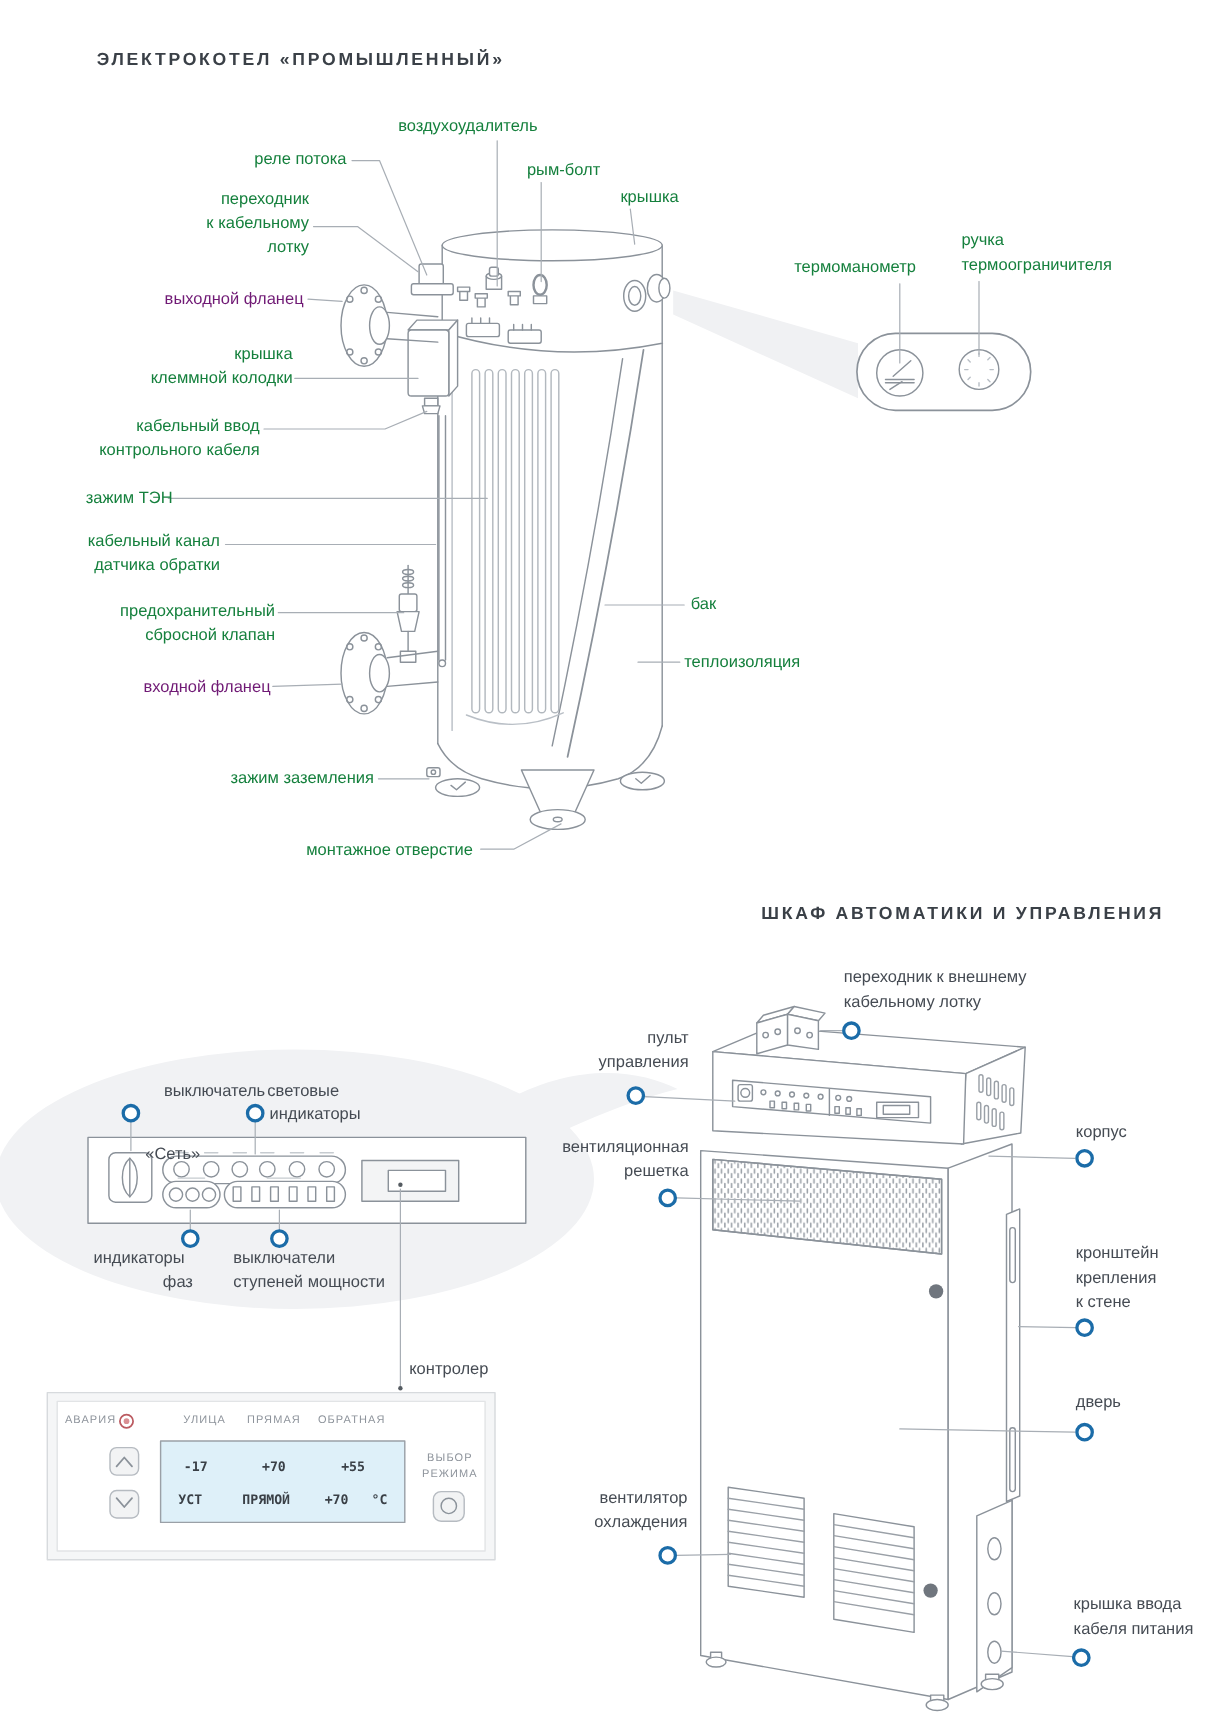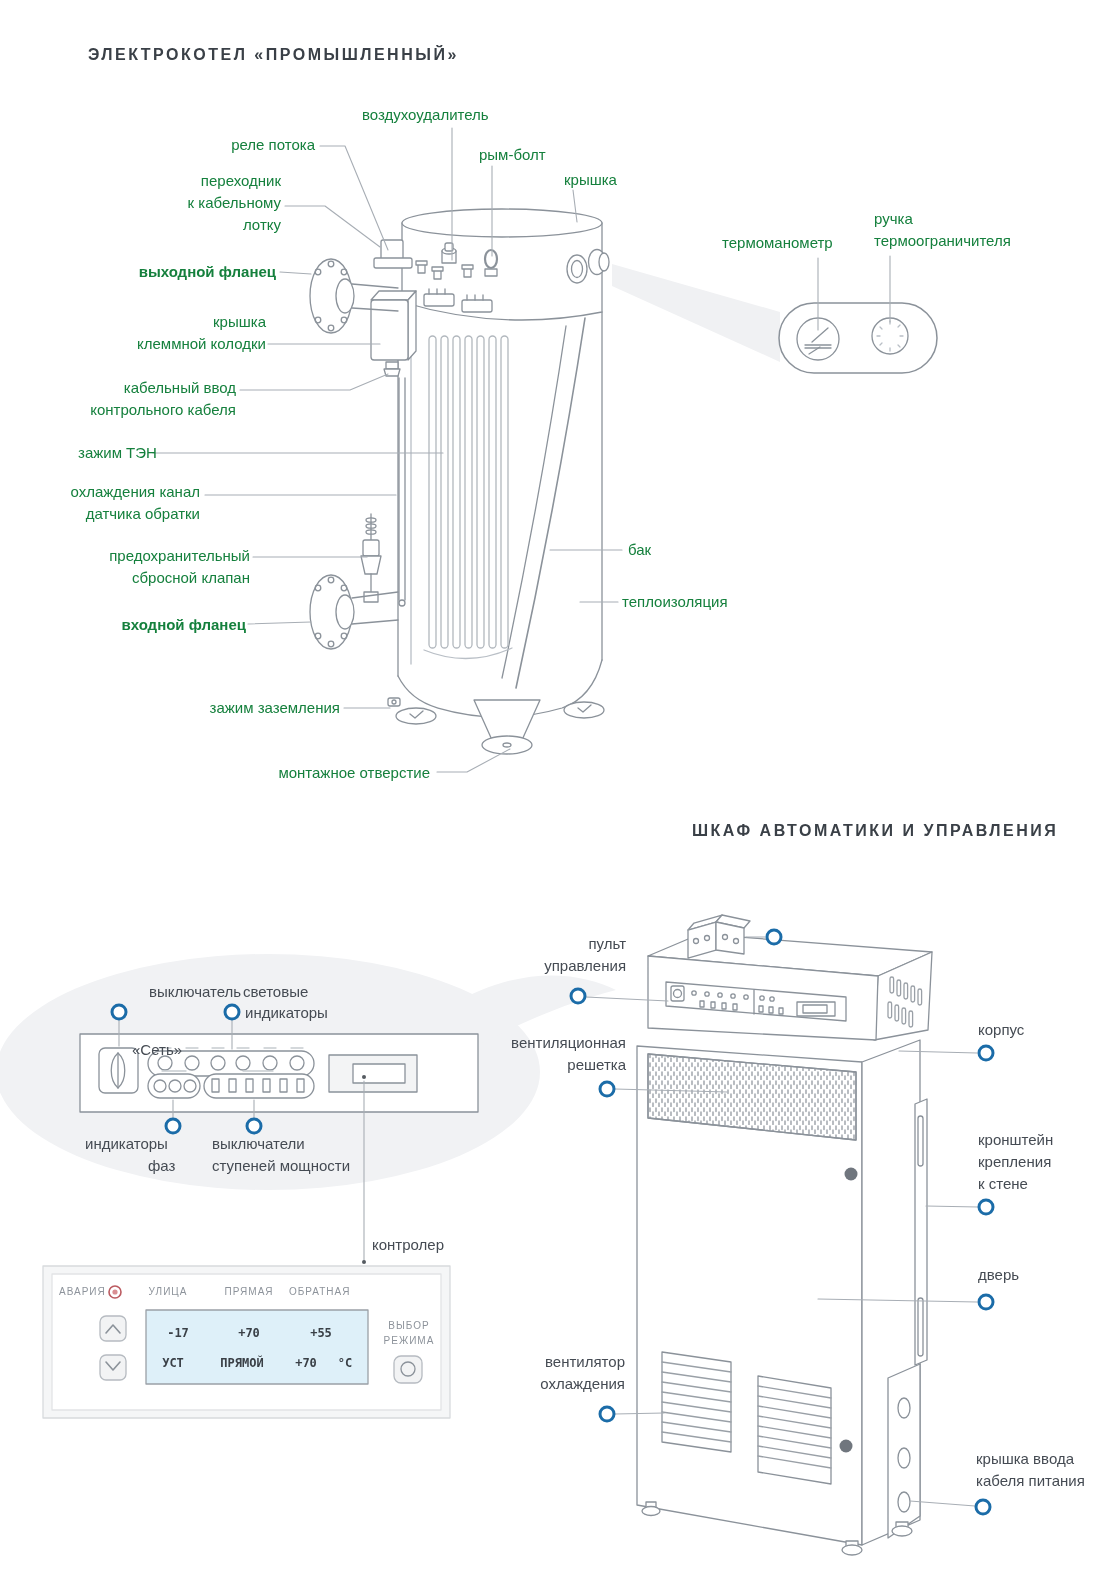--- a/index.html
+++ b/index.html
@@ -1,21 +1,21 @@
 <!DOCTYPE html>
 <html><head>
 <meta charset="utf-8">
 <style>
   html,body{margin:0;padding:0;background:#fff;}
   #page{position:relative;width:1104px;height:1572px;background:#fff;overflow:hidden;
         font-family:"Liberation Sans","DejaVu Sans",sans-serif;}
   #art{position:absolute;left:0;top:0;z-index:0;}
   .lbl{position:absolute;z-index:2;font-size:15px;line-height:22px;color:#15803d;white-space:pre-line;}
   .lbl.dark{color:#454b53;}
-  .lbl.bold{font-weight:bold;color:#15803d;}
+  .lbl.bold{font-weight:normal;color:#701a75;}
   .lbl.r{text-align:right;}
   .title{position:absolute;z-index:2;font-size:16px;font-weight:600;letter-spacing:2.5px;color:#3a4047;white-space:nowrap;}
   .tiny{position:absolute;z-index:2;font-size:10px;letter-spacing:1px;color:#8d939b;text-align:center;white-space:pre-line;}
   .lcd{position:absolute;z-index:2;font-family:"DejaVu Sans Mono","Liberation Mono",monospace;
        font-size:12px;font-weight:700;color:#3a4047;text-align:center;}
 </style>
 </head>
 <body>
 
 <div id="page">
@@ -367,35 +367,37 @@
   <div class="lbl r" style="right:789px;top:134px;">реле потока</div>
   <div class="lbl r" style="right:823px;top:170px;">переходник
 к кабельному
 лотку</div>
   <div class="lbl r bold" style="right:828px;top:261px;">выходной фланец</div>
   <div class="lbl r" style="right:838px;top:311px;">крышка
 клеммной колодки</div>
   <div class="lbl r" style="right:868px;top:377px;">кабельный ввод
 контрольного кабеля</div>
   <div class="lbl" style="left:78px;top:442px;">зажим ТЭН</div>
-  <div class="lbl r" style="right:904px;top:481px;">охлаждения канал
+  <div class="lbl r" style="right:904px;top:481px;">кабельный канал
 датчика обратки</div>
   <div class="lbl r" style="right:854px;top:545px;">предохранительный
 сбросной клапан</div>
   <div class="lbl r bold" style="right:858px;top:614px;">входной фланец</div>
   <div class="lbl r" style="right:764px;top:697px;">зажим заземления</div>
   <div class="lbl r" style="right:674px;top:762px;">монтажное отверстие</div>
   <div class="lbl" style="left:479px;top:144px;">рым-болт</div>
   <div class="lbl" style="left:564px;top:169px;">крышка</div>
   <div class="lbl" style="left:628px;top:539px;">бак</div>
   <div class="lbl" style="left:622px;top:591px;">теплоизоляция</div>
   <div class="lbl" style="left:722px;top:232px;">термоманометр</div>
   <div class="lbl" style="left:874px;top:208px;">ручка
 термоограничителя</div>
 
+  <div class="lbl dark" style="left:767px;top:878px;">переходник к внешнему
+кабельному лотку</div>
   <div class="lbl dark r" style="right:478px;top:933px;">пульт
 управления</div>
   <div class="lbl dark r" style="right:478px;top:1032px;">вентиляционная
 решетка</div>
   <div class="lbl dark" style="left:978px;top:1019px;">корпус</div>
   <div class="lbl dark" style="left:978px;top:1129px;">кронштейн
 крепления
 к стене</div>
   <div class="lbl dark" style="left:978px;top:1264px;">дверь</div>
   <div class="lbl dark r" style="right:479px;top:1351px;">вентилятор
@@ -407,21 +409,21 @@
   <div class="lbl dark" style="left:149px;top:981px;">выключатель</div>
   <div class="lbl dark" style="left:132px;top:1002px;margin-top:37px;">«Сеть»</div>
   <div class="lbl dark" style="left:243px;top:981px;">световые</div>
   <div class="lbl dark" style="left:245px;top:1002px;">индикаторы</div>
   <div class="lbl dark" style="left:85px;top:1133px;">индикаторы</div>
   <div class="lbl dark" style="left:148px;top:1155px;">фаз</div>
   <div class="lbl dark" style="left:212px;top:1133px;">выключатели</div>
   <div class="lbl dark" style="left:212px;top:1155px;">ступеней мощности</div>
 
   <div class="tiny" style="left:59px;top:1286px;">АВАРИЯ</div>
-  <div class="tiny" style="left:138px;top:1286px;width:60px;">УЛИЦА</div>
+  <div class="tiny" style="left:156px;top:1286px;width:60px;">УЛИЦА</div>
   <div class="tiny" style="left:219px;top:1286px;width:60px;">ПРЯМАЯ</div>
   <div class="tiny" style="left:289px;top:1286px;width:60px;">ОБРАТНАЯ</div>
 
   <div class="lcd" style="left:158px;top:1326px;width:40px;">-17</div>
   <div class="lcd" style="left:229px;top:1326px;width:40px;">+70</div>
   <div class="lcd" style="left:301px;top:1326px;width:40px;">+55</div>
   <div class="lcd" style="left:153px;top:1356px;width:40px;">УСТ</div>
   <div class="lcd" style="left:207px;top:1356px;width:70px;">ПРЯМОЙ</div>
   <div class="lcd" style="left:286px;top:1356px;width:40px;">+70</div>
   <div class="lcd" style="left:330px;top:1356px;width:30px;">°С</div>

